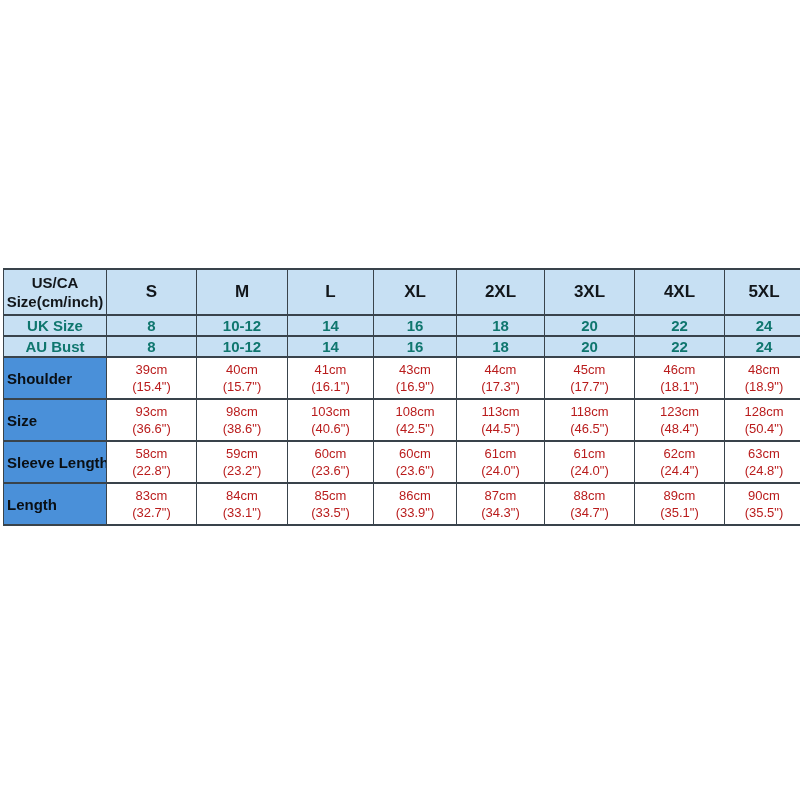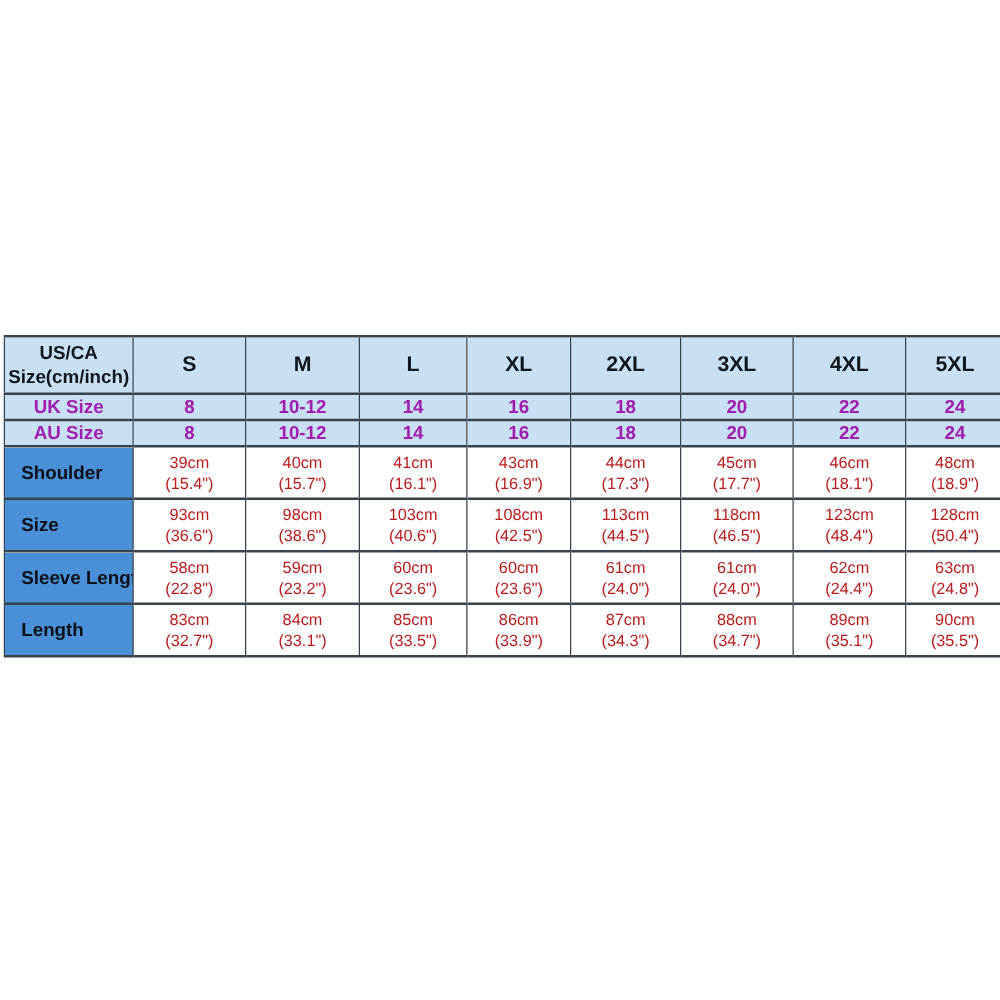--- a/index.html
+++ b/index.html
@@ -49,28 +49,28 @@
   tr.r-header th.corner {
     font-size: 15px;
     line-height: 1.3;
   }
   
   tr.r-size th, tr.r-size td {
     height: 19px;
     background: #c7e0f3;
     font-size: 15px;
     font-weight: bold;
-    color: #a21caf;
+    color: #0f766e;
   }
   
   tr.r-meas th.meas-label {
     height: 40px;
     background: #4a90d9;
     text-align: left;
-    padding-left: 13px;
+    padding-left: 3px;
     font-size: 15px;
     font-weight: bold;
     color: #0a0f14;
   }
   tr.r-meas td {
     background: #ffffff;
     font-size: 13px;
     line-height: 17px;
     font-weight: normal;
     color: #b91c1c;
@@ -116,21 +116,21 @@
         <td>10-12</td>
         <td>14</td>
         <td>16</td>
         <td>18</td>
         <td>20</td>
         <td>22</td>
         <td>24</td>
       </tr>
 
       <tr class="r-size">
-        <th>AU Size</th>
+        <th>AU Bust</th>
         <td>8</td>
         <td>10-12</td>
         <td>14</td>
         <td>16</td>
         <td>18</td>
         <td>20</td>
         <td>22</td>
         <td>24</td>
       </tr>
 

